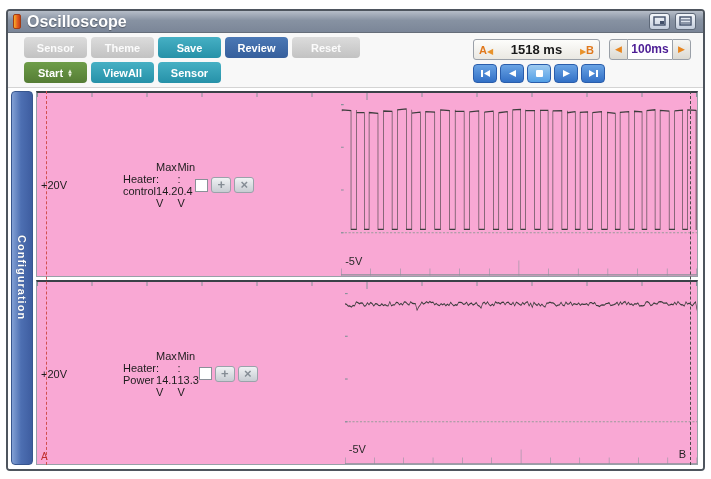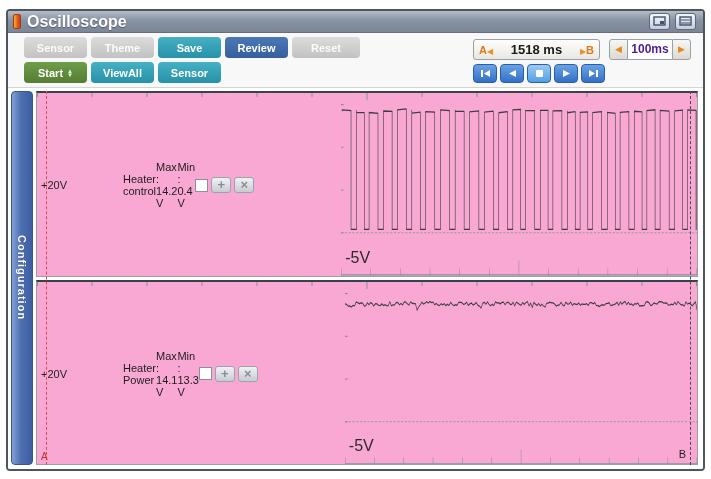--- a/index.html
+++ b/index.html
@@ -43,21 +43,21 @@
   .panels{flex:1;display:flex;flex-direction:column;gap:3px;position:relative;min-width:0}
   .panel{flex:1;border:1px solid #98a0a8;border-top:2px solid #3a4148;display:flex;position:relative;background:#f9a8d4;min-height:0}
   .topticks{position:absolute;top:0;left:0;width:100%;height:7px;pointer-events:none}
   .phead{flex:0 0 20px;display:grid;grid-template-columns:82px 1.15fr 1fr 1fr 0.95fr 80px;align-items:center;font-size:11px;color:#1c1c1c;padding:2px 2px 0 4px}
   .pstat{text-align:left}
   .pctl{display:flex;gap:3px;align-items:center;justify-content:flex-end;padding-right:5px}
   .chk{width:13px;height:13px;border:1px solid #8a9098;background:#fff;cursor:pointer}
   .sqbtn{width:20px;height:16px;border:1px solid #9aa2aa;border-radius:3px;background:linear-gradient(#f0f2f4,#c7ccd2);color:#858d95;font-size:13px;font-weight:bold;display:flex;align-items:center;justify-content:center;line-height:10px;cursor:pointer}
   .chart{flex:1;position:relative;min-height:0}
   .chart svg{position:absolute;inset:0;width:100%;height:100%}
-  .vmin{position:absolute;left:4px;bottom:9px;font-size:16px;color:#2a2a2a}
+  .vmin{position:absolute;left:4px;bottom:9px;font-size:11px;color:#2a2a2a}
   .cursorA{position:absolute;top:0;bottom:0;left:10px;width:0;border-left:1px dashed #d25050;pointer-events:none}
   .cursorB{position:absolute;top:0;bottom:0;right:7px;width:0;border-left:1px dashed #4a4a4a;pointer-events:none}
   .lblA{position:absolute;bottom:3px;left:5px;color:#c03030;font-size:10px}
   .lblB{position:absolute;bottom:4px;right:11px;color:#222;font-size:11px}
 </style>
 </head>
 <body>
 
 <div class="window">
 

